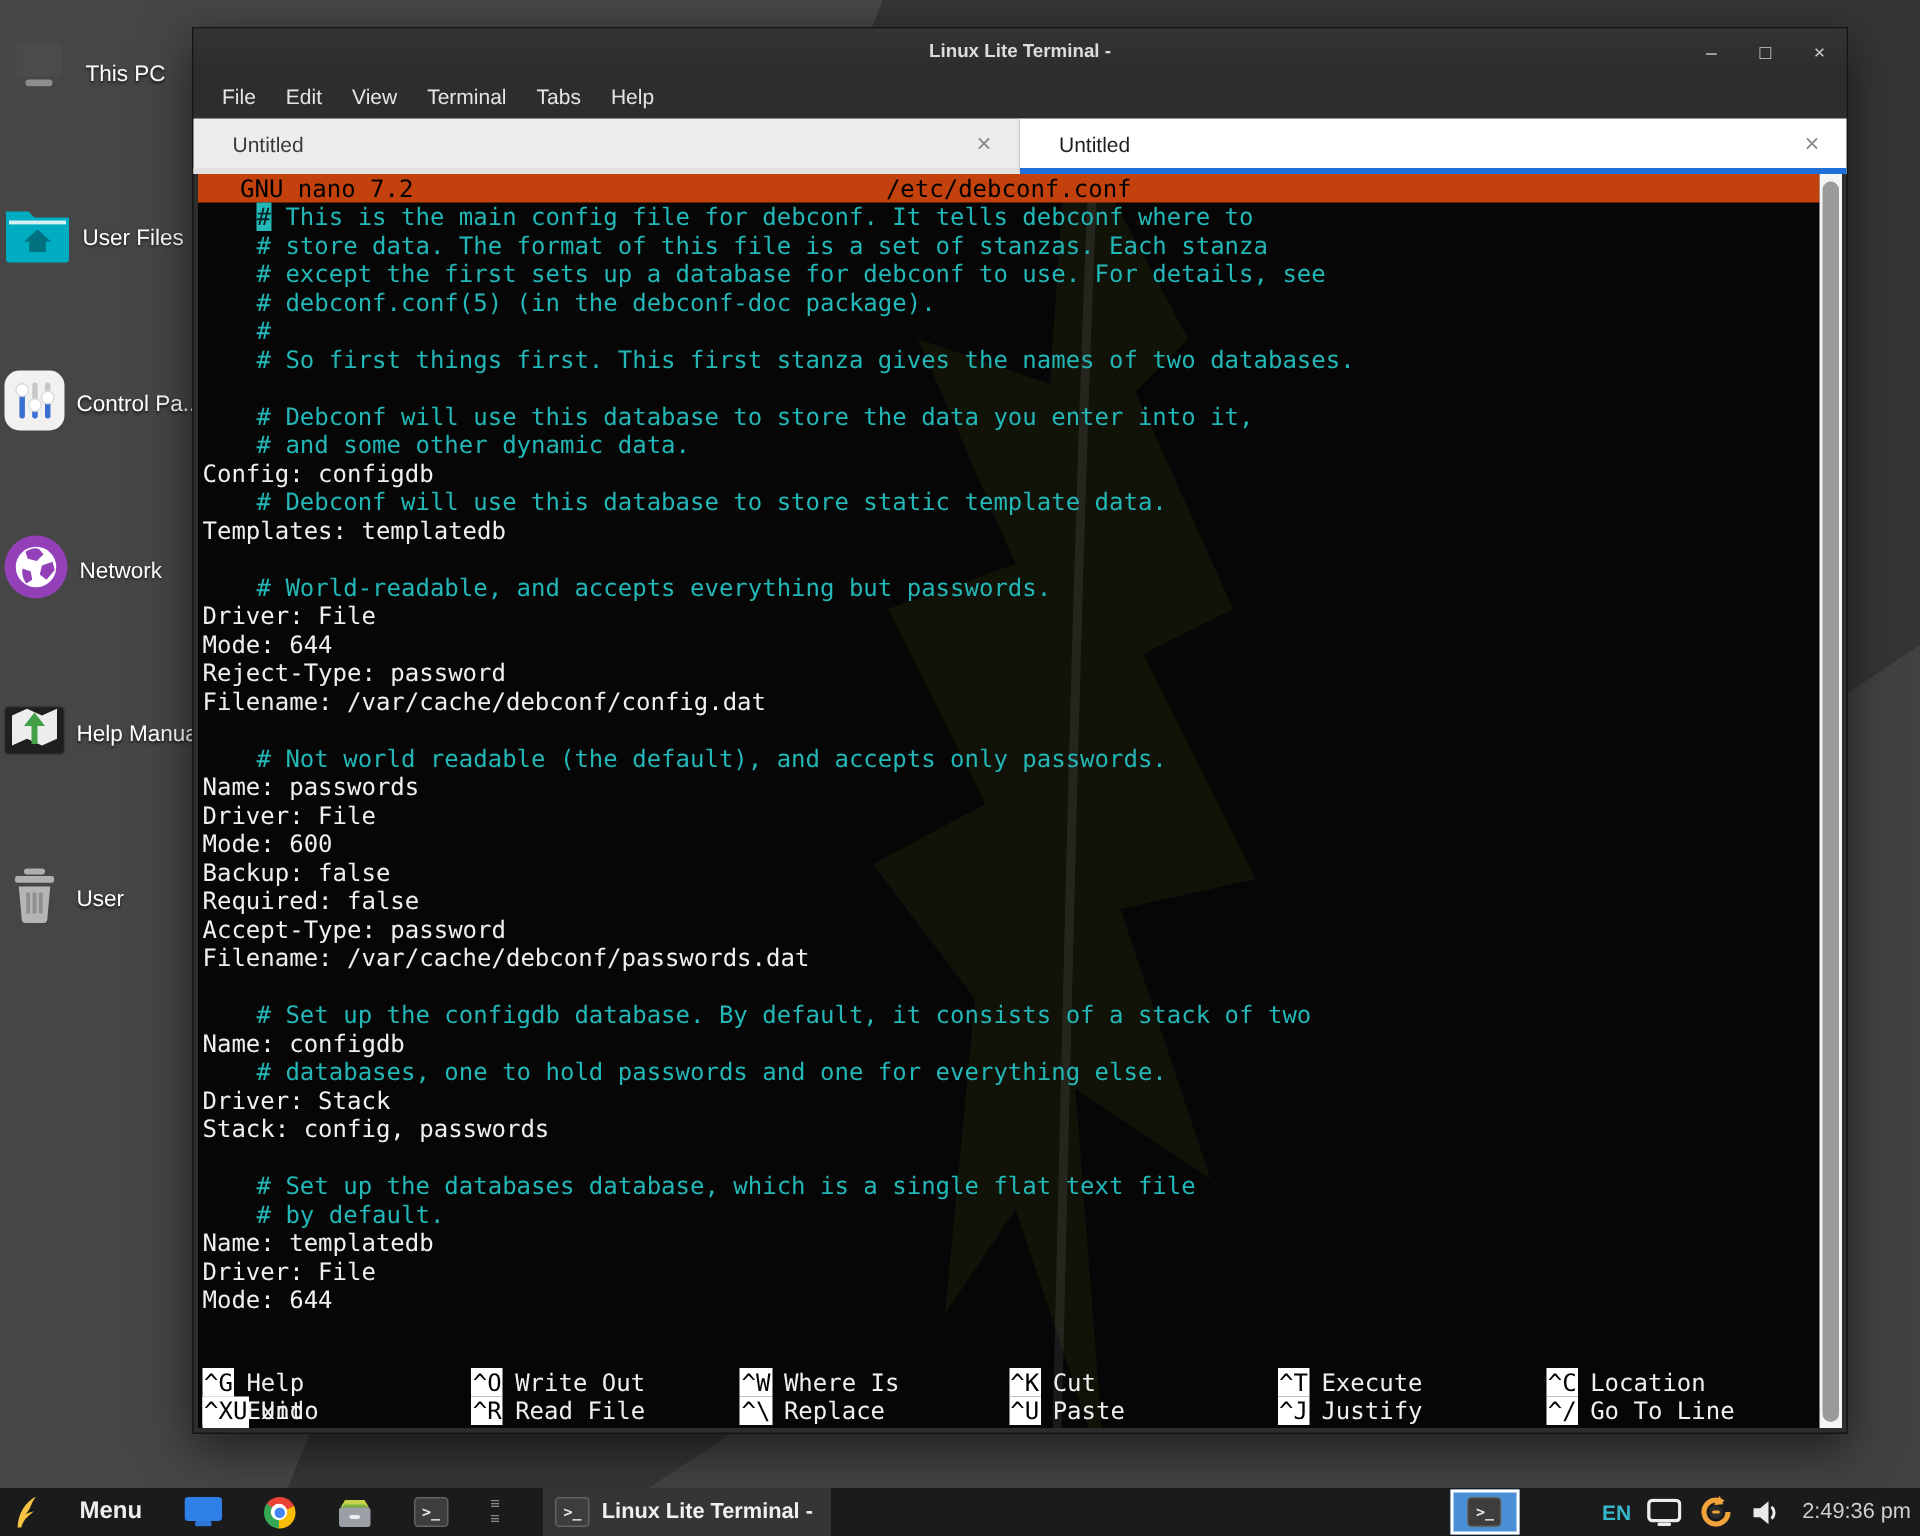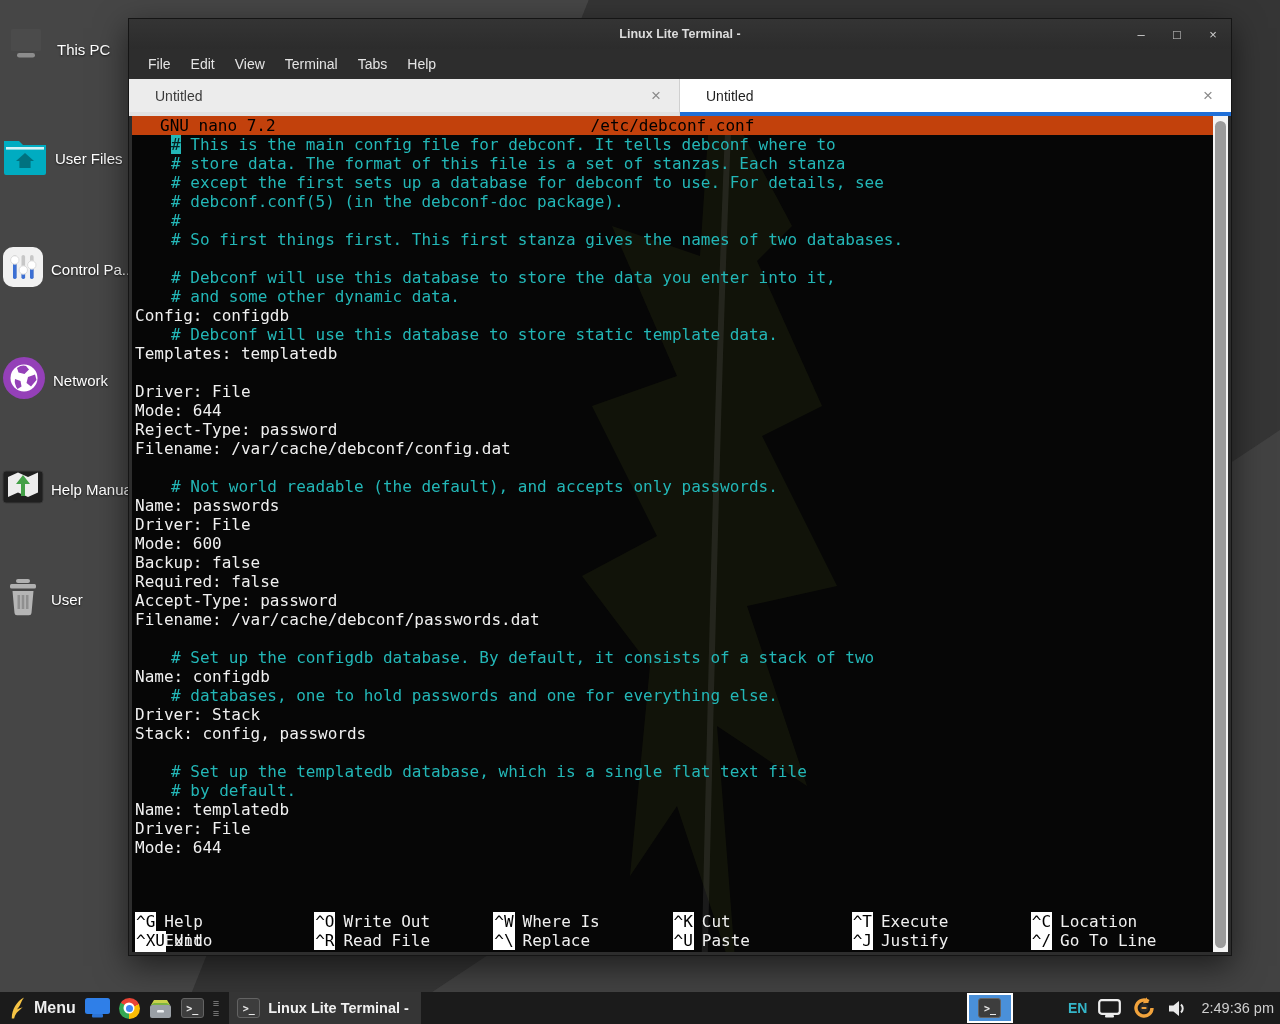--- a/index.html
+++ b/index.html
@@ -71,21 +71,21 @@
   .sk { background:#ffffff; color:#000; padding:0 1px; }
   .sl { margin-left:8px; }
 
   .nscroll { position:absolute; top:0; right:0; bottom:0; width:15px; background:#f4f4f4; }
   .nthumb { position:absolute; left:2px; right:2px; top:5px; bottom:4px;
     background:#9b9b9b; border-radius:6px; }
 
   
   .taskbar { position:absolute; left:0; bottom:0; width:1280px; height:32px;
     background:#1b1b1b; display:flex; align-items:center; z-index:10; }
-  .tb-left { display:flex; align-items:center; gap:9px; padding-left:8px; height:100%; }
+  .tb-left { display:flex; align-items:center; gap:28px; padding-left:8px; height:100%; }
   .tb-menu-label { color:#eee; font-size:16px; font-weight:bold; cursor:pointer; }
   .tb-ico { display:flex; align-items:center; cursor:pointer; }
   .chrome { width:21px; height:21px; border-radius:50%; position:relative;
     background:conic-gradient(from -55deg,#ea4335 0 120deg,#fbbc05 120deg 240deg,#34a853 240deg 360deg); }
   .chrome i { position:absolute; left:50%; top:50%; width:11px; height:11px;
     transform:translate(-50%,-50%); background:#fff; border-radius:50%; }
   .chrome i b { position:absolute; left:50%; top:50%; width:7px; height:7px;
     transform:translate(-50%,-50%); background:#4285f4; border-radius:50%; display:block; }
   .term-ico { width:23px; height:20px; background:#3d3d3d; border:1px solid #636363;
     border-radius:3px; color:#e8e8e8; font:bold 10px "DejaVu Sans Mono",monospace;
@@ -241,41 +241,42 @@
         <div class="tline c"># debconf.conf(5) (in the debconf-doc package).</div>
         <div class="tline c">#</div>
         <div class="tline c"># So first things first. This first stanza gives the names of two databases.</div>
         <div class="tline p"> </div>
         <div class="tline c"># Debconf will use this database to store the data you enter into it,</div>
         <div class="tline c"># and some other dynamic data.</div>
         <div class="tline p">Config: configdb</div>
         <div class="tline c"># Debconf will use this database to store static template data.</div>
         <div class="tline p">Templates: templatedb</div>
         <div class="tline p"> </div>
+        <div class="tline c"># World-readable, and accepts everything but passwords.</div>
         <div class="tline p">Driver: File</div>
         <div class="tline p">Mode: 644</div>
         <div class="tline p">Reject-Type: password</div>
         <div class="tline p">Filename: /var/cache/debconf/config.dat</div>
         <div class="tline p"> </div>
         <div class="tline c"># Not world readable (the default), and accepts only passwords.</div>
         <div class="tline p">Name: passwords</div>
         <div class="tline p">Driver: File</div>
         <div class="tline p">Mode: 600</div>
         <div class="tline p">Backup: false</div>
         <div class="tline p">Required: false</div>
         <div class="tline p">Accept-Type: password</div>
         <div class="tline p">Filename: /var/cache/debconf/passwords.dat</div>
         <div class="tline p"> </div>
         <div class="tline c"># Set up the configdb database. By default, it consists of a stack of two</div>
         <div class="tline p">Name: configdb</div>
         <div class="tline c"># databases, one to hold passwords and one for everything else.</div>
         <div class="tline p">Driver: Stack</div>
         <div class="tline p">Stack: config, passwords</div>
         <div class="tline p"> </div>
-        <div class="tline c"># Set up the templatedb database, which is a single flat text file</div>
+        <div class="tline c"># Set up the databases database, which is a single flat text file</div>
         <div class="tline c"># by default.</div>
         <div class="tline p">Name: templatedb</div>
         <div class="tline p">Driver: File</div>
         <div class="tline p">Mode: 644</div>
       </div>
 
     <div class="nano-row nano-row1">
         <div class="sc"><span class="sk">^G</span><span class="sl">Help</span></div>
         <div class="sc"><span class="sk">^O</span><span class="sl">Write Out</span></div>
         <div class="sc"><span class="sk">^W</span><span class="sl">Where Is</span></div>

